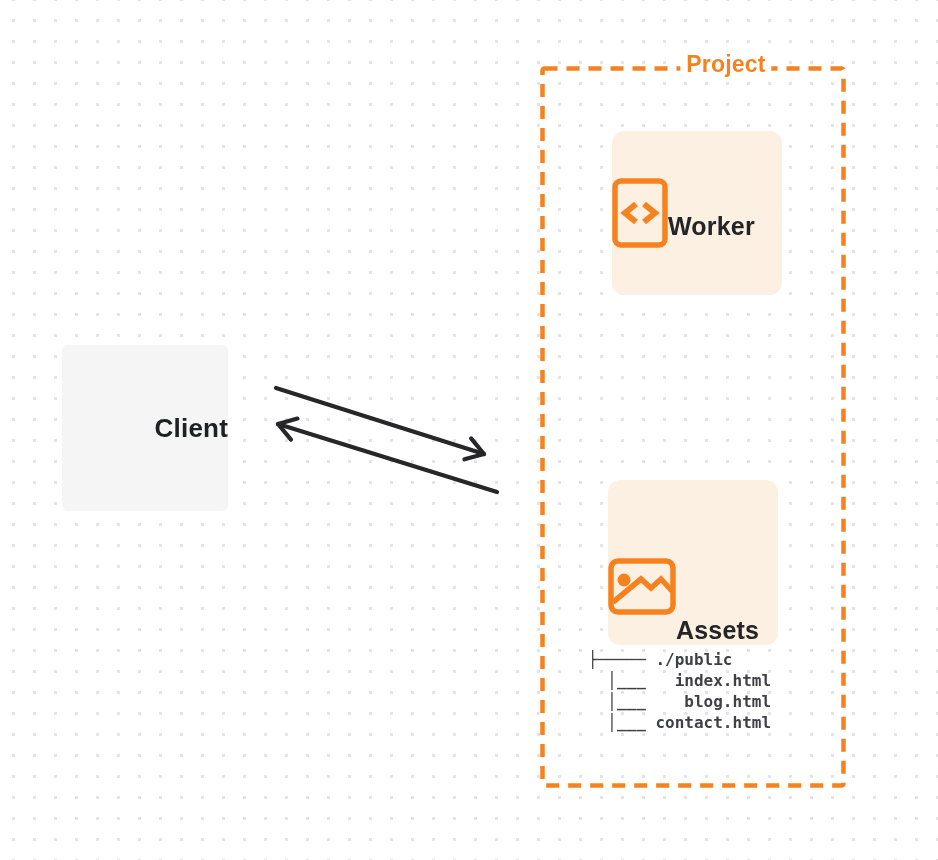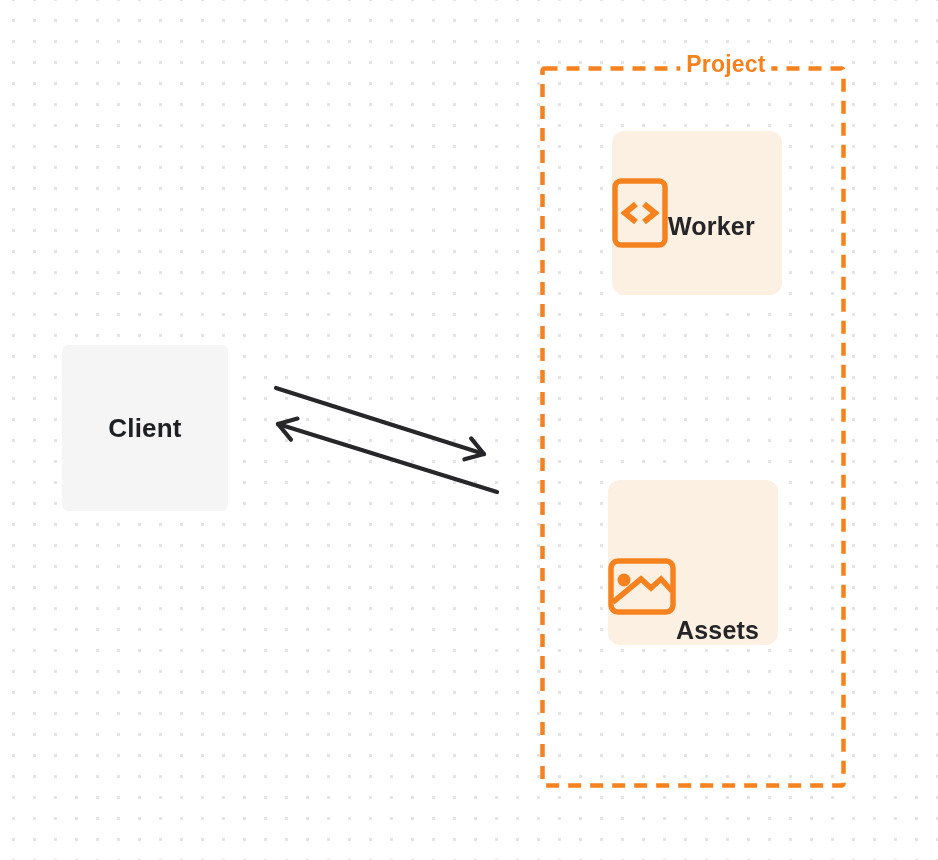--- a/index.html
+++ b/index.html
@@ -17,21 +17,21 @@
     background-position: 3px 10px;
   }
 
   
   .client-box {
     position: absolute;
     left: 62px; top: 345px;
     width: 166px; height: 166px;
     background: #f5f5f6;
     border-radius: 6px;
-    display: flex; align-items: center; justify-content: center;
+    display: flex; align-items: center; justify-content: flex-end;
   }
   .client-label {
     font-size: 26px; font-weight: 700; color: #1f2023; letter-spacing: 0.2px;
   }
 
   
   .request-label {
     position: absolute;
     left: 281px; top: 340px;
     font-size: 18px; font-weight: 700; color: #1a1a1c; letter-spacing: 0.2px;
@@ -128,15 +128,19 @@
       <span class="card-icon">
         <svg width="68" height="57" viewBox="0 0 68 57">
           <rect x="3" y="3" width="62" height="51" rx="7" fill="none" stroke="#f6821f" stroke-width="5.5"></rect>
           <circle cx="16" cy="22" r="6.5" fill="#f6821f"></circle>
           <path d="M5,44 L33,21 L43,30 L53,21 L64,33" fill="none" stroke="#f6821f" stroke-width="5.5" stroke-linejoin="miter"></path>
         </svg>
       </span>
       <span class="card-label">Assets</span>
     </div>
 
+    <pre class="file-tree">├───── ./public
+  │___   index.html
+  │___    blog.html
+  │___ contact.html</pre>
   </div>
 
 </div>
 
 </body></html>

